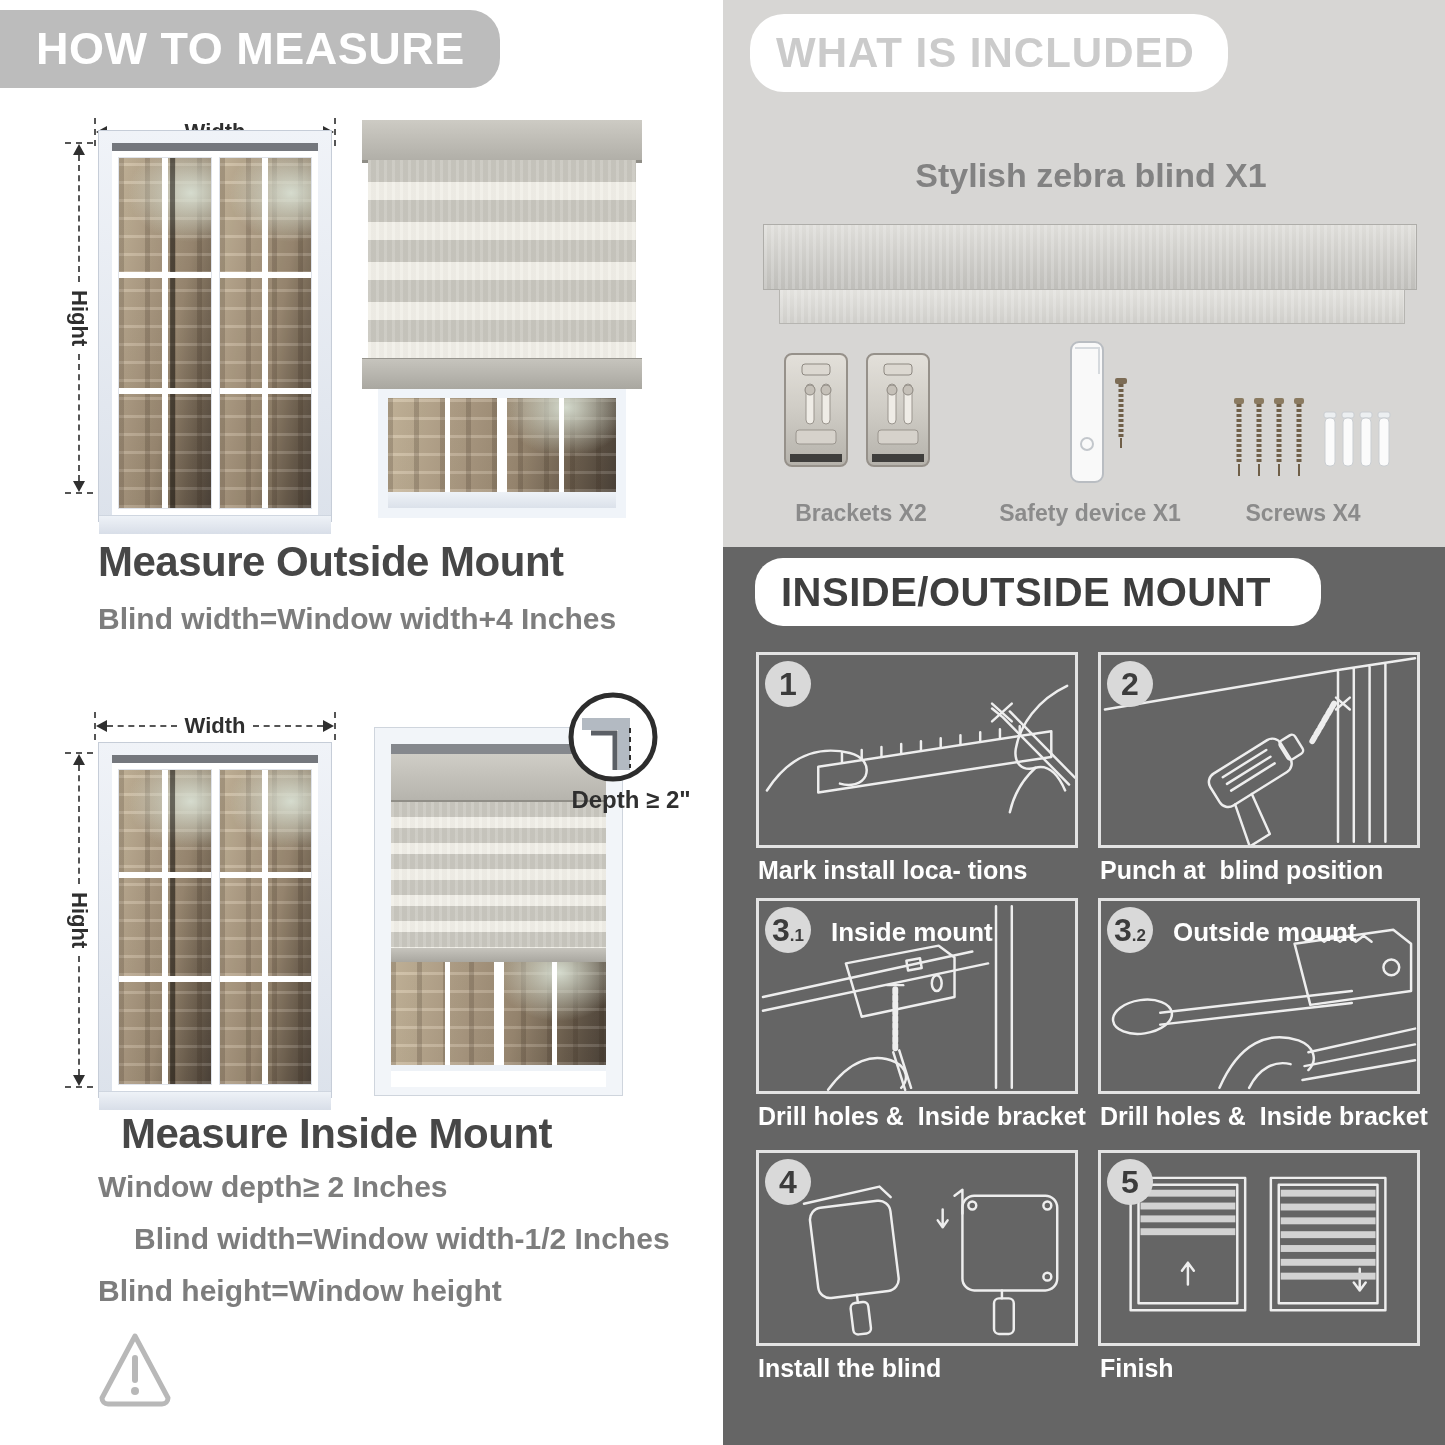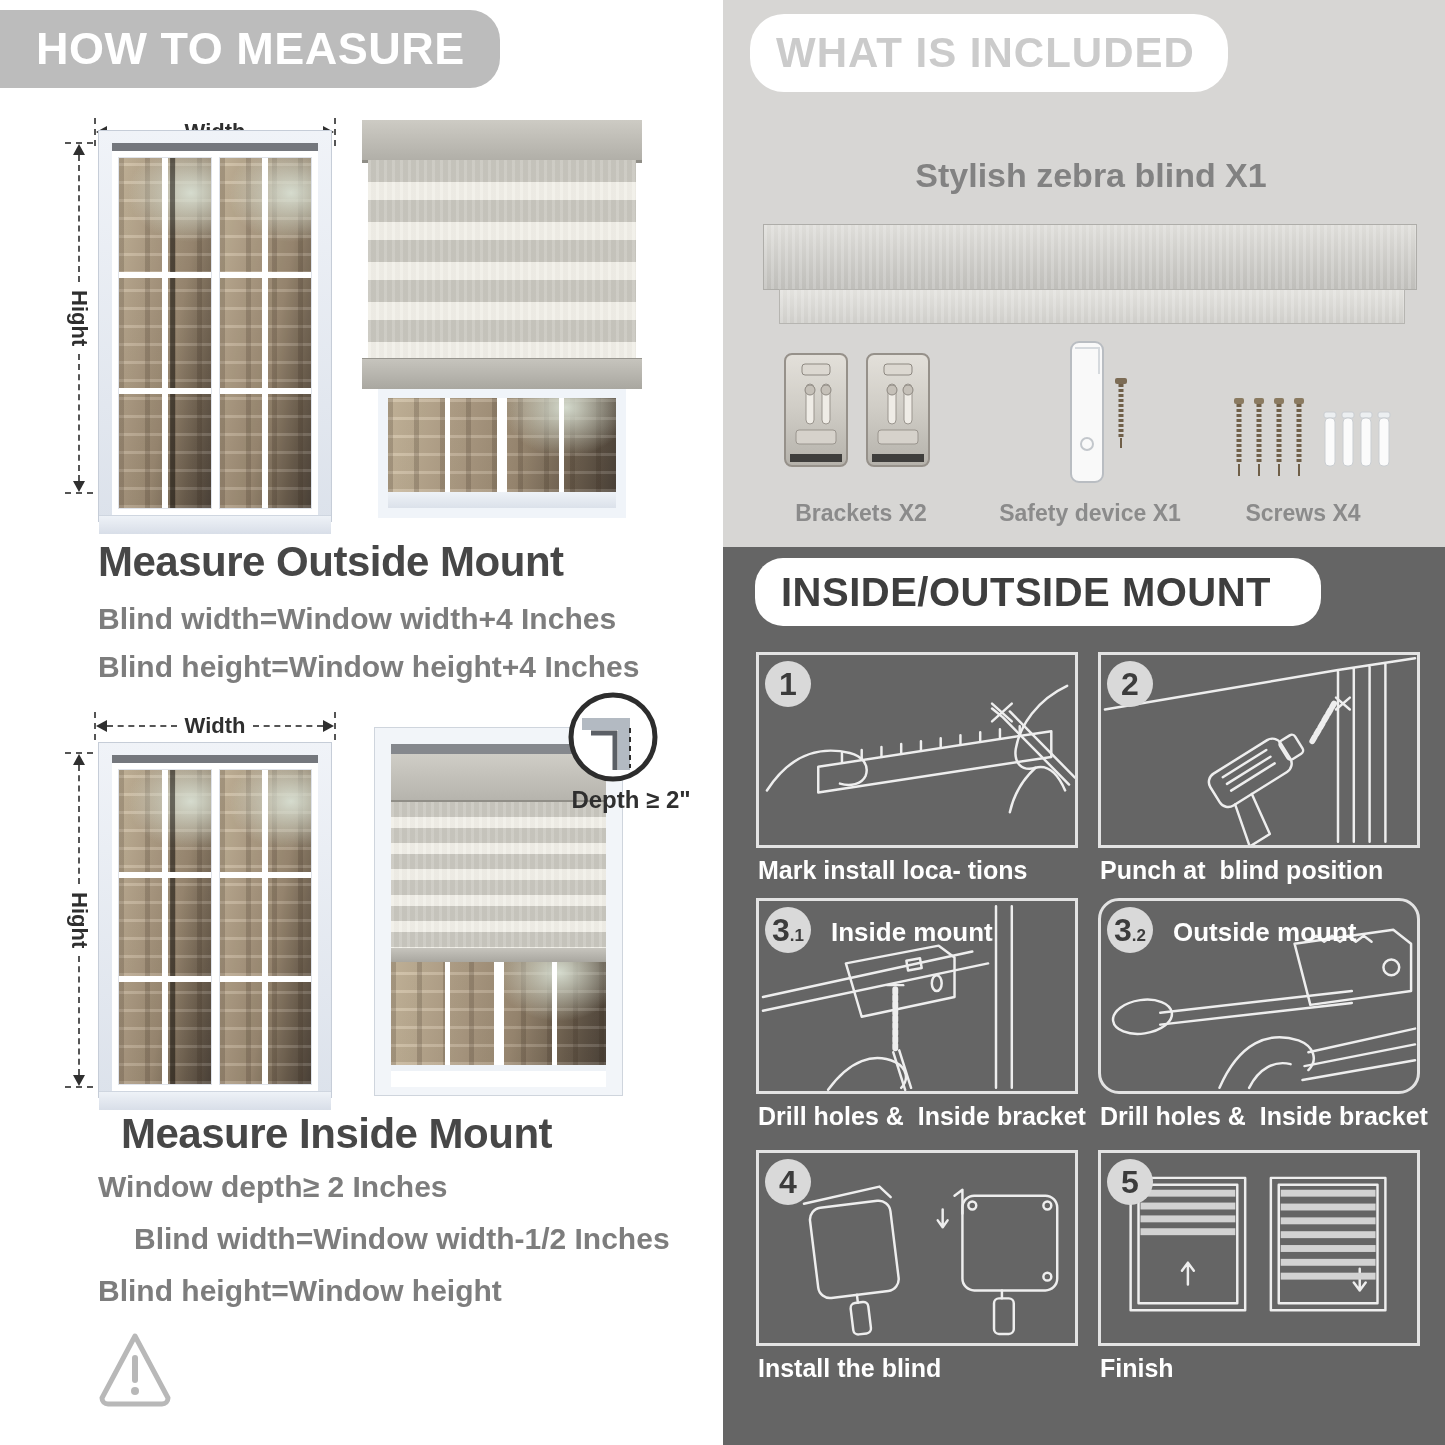--- a/index.html
+++ b/index.html
@@ -143,21 +143,20 @@
         <div class="mull" style="left:75%;width:5px;"></div>
       </div>
       <div class="sl-sill"></div>
     </div>
     <div class="abs cassette" style="left:0;top:0;width:280px;height:40px;"></div>
     <div class="abs stripes" style="left:6px;top:40px;width:268px;height:198px;"></div>
     <div class="abs botrail" style="left:0;top:238px;width:280px;height:30px;"></div>
   </div>
   <div class="abs h2" style="left:98px;top:538px;">Measure Outside Mount</div>
   <div class="abs formula" style="left:98px;top:602px;">Blind width=Window width+4 Inches</div>
-  <div class="abs formula" style="left:98px;top:650px;">Blind height=Window height+4 Inches</div>
 
   <div class="abs dim-h" style="left:94px;top:698px;width:242px;">
     <span class="tickv"></span>
       <span class="arrL"></span>
       <span class="dashh"></span>
       <span class="dlbl">Width</span>
       <span class="dashh"></span>
       <span class="arrR"></span>
       <span class="tickv"></span>
   </div>
@@ -341,21 +340,21 @@
         <path d="M138,88 L138,148" stroke-width="6" stroke-dasharray="4 3"></path>
         <path d="M136,152 L148,190 M142,150 L154,188"></path>
         <path d="M70,190 C92,160 116,152 138,162 C150,168 152,180 144,188"></path>
       </g>
     </svg>
     <div class="badge"><span>3</span><span class="sub">.1</span></div>
     <div class="step-title">Inside mount</div>
   </div>
   <div class="abs caption" style="left:758px;top:1102px;">Drill holes &amp;  Inside bracket</div>
 
-  <div class="abs step-img" style="left:1098px;top:898px;border-radius:21px;">
+  <div class="abs step-img" style="left:1098px;top:898px;">
     <svg width="316" height="190" viewBox="0 0 320 190">
       <g stroke="#eeeeee" stroke-width="2.5" fill="none" stroke-linecap="round" stroke-linejoin="round">
         <path d="M210,152 L318,128 M206,166 L318,144 M204,180 L318,160"></path>
         <path d="M196,42 L296,28 L314,42 L314,90 L212,104 Z M212,104 L196,42"></path>
         <path d="M210,40 l8,-6 l8,6 l8,-6 l8,6 l8,-6 l8,6 l8,-6 l8,6"></path>
         <circle cx="294" cy="66" r="8"></circle>
         <path d="M60,112 L254,90 M60,124 L254,102"></path>
         <ellipse cx="42" cy="116" rx="30" ry="17" transform="rotate(-8 42 116)"></ellipse>
         <path d="M120,188 C140,142 170,130 200,140 C216,146 220,160 210,170"></path>
         <path d="M150,188 C160,168 176,160 192,164"></path>

